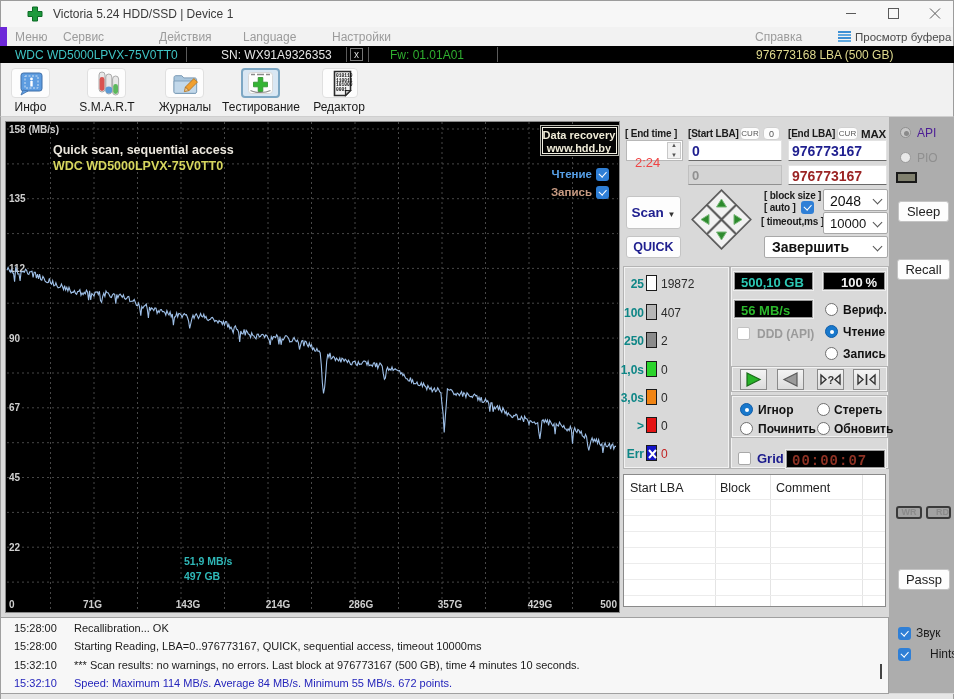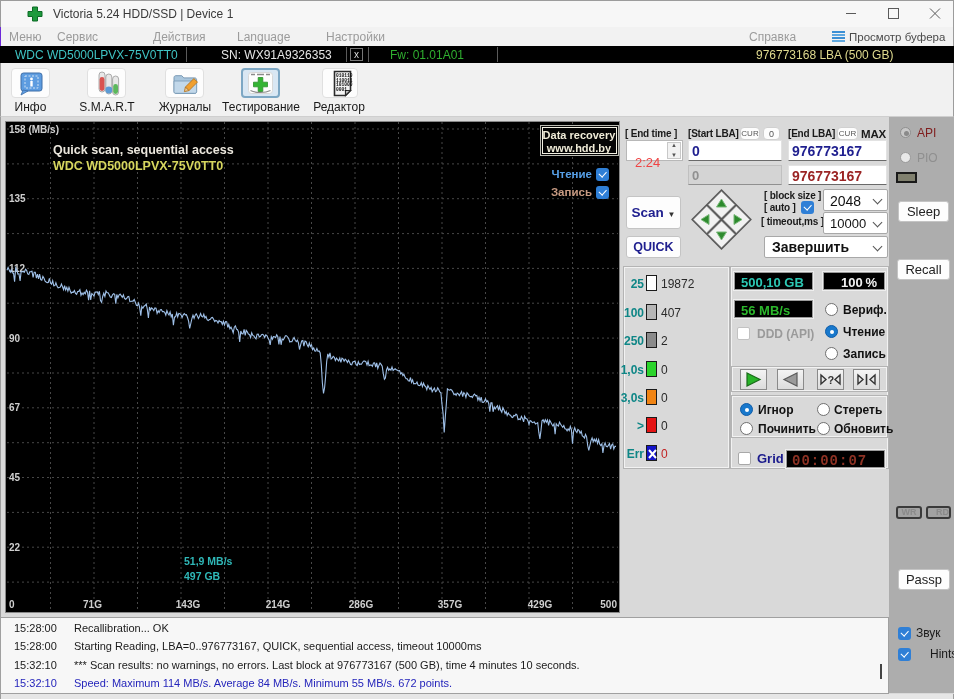--- a/index.html
+++ b/index.html
@@ -2,21 +2,21 @@
 <html><head><meta charset="utf-8"><style>
 *{margin:0;padding:0;box-sizing:border-box;}
 html,body{width:954px;height:699px;overflow:hidden;}
 body{font-family:"Liberation Sans",sans-serif;position:relative;background:#d9d9d9;}
 .abs{position:absolute;}
 
 #titlebar{left:0;top:0;width:954px;height:27px;background:#f7f7f7;border:1px solid #9c9c9c;border-bottom:none;}
 #title-txt{left:53px;top:7px;font-size:12px;color:#3a3a3a;}
 .winbtn{top:0;width:44px;height:27px;color:#5a5a5a;text-align:center;}
 
-#menubar{left:0;top:27px;width:954px;height:19px;background:#f2f2f2;border-left:1px solid #6d28d9;border-right:1px solid #9c9c9c;}
+#menubar{left:0;top:27px;width:954px;height:19px;background:#f2f2f2;border-left:7px solid #6d28d9;border-right:1px solid #9c9c9c;}
 .mi{position:absolute;top:3px;font-size:12px;color:#9b9b9b;white-space:nowrap;}
 
 #devbar{left:0;top:46px;width:954px;height:17px;background:#000;}
 .dv{position:absolute;top:2px;font-size:12px;}
 .dsep{position:absolute;top:1px;width:1px;height:15px;background:#5a5a5a;}
 
 #toolbar{left:0;top:63px;width:954px;height:54px;background:#f1f1f1;border-left:1px solid #9c9c9c;border-right:1px solid #9c9c9c;border-bottom:1px solid #cfcfcf;}
 .tbtn{position:absolute;top:5px;width:39px;height:30px;background:#fdfdfd;border:1px solid #e0e0e0;border-radius:4px;}
 .tlab{position:absolute;top:37px;font-size:12px;color:#1a1a1a;text-align:center;}
 
@@ -137,21 +137,21 @@
           <text x="13" y="17.2">101000</text>
           <text x="13" y="21.8">0001</text>
         </g>
       </svg></div>
 <div class="tlab" style="left:298px;width:80px;">Редактор</div>
 </div>
 <div class="abs" id="main">
 <div class="abs" id="sidebar">
  <div class="radio" style="left:11px;top:10px;width:11px;height:11px;border-color:#8f8f8f;background:#c8c8c8;"></div>
  <div style="position:absolute;left:14.5px;top:13.5px;width:5px;height:5px;border-radius:50%;background:#8a8a8a;"></div>
- <div class="rlab" style="left:28px;top:9px;color:#7f1d1d;font-weight:normal;">API</div>
+ <div class="rlab" style="left:28px;top:9px;color:#4c1d95;font-weight:normal;">API</div>
  <div class="radio" style="left:11px;top:35px;width:11px;height:11px;border-color:#9a9a9a;background:#e8e8e8;"></div>
  <div class="rlab" style="left:28px;top:34px;color:#8f8f8f;font-weight:normal;">PIO</div>
  <div style="position:absolute;left:7px;top:55px;width:21px;height:11px;background:#80806e;border:2px solid #1a1a1a;"></div>
  <div class="btn" style="left:9px;top:84px;width:51px;height:21px;font-size:13px;color:#222;line-height:20px;">Sleep</div>
  <div class="btn" style="left:8px;top:142px;width:53px;height:21px;font-size:13px;color:#222;line-height:20px;">Recall</div>
  <div style="position:absolute;left:7px;top:389px;width:26px;height:13px;background:#a2a2a2;border:2px solid #3a3a3a;border-radius:3px;font-size:9px;font-weight:bold;color:#8a8a8a;text-align:center;line-height:9px;">WR</div>
  <div style="position:absolute;left:37px;top:389px;width:25px;height:13px;background:#a2a2a2;border:2px solid #3a3a3a;border-radius:3px;font-size:9px;font-weight:bold;color:#8a8a8a;text-align:right;line-height:9px;">RD</div>
  <div class="btn" style="left:9px;top:452px;width:52px;height:21px;font-size:13px;color:#222;line-height:20px;">Passp</div>
  <div class="cbx" style="left:9px;top:510px;"></div>
  <div class="rlab" style="left:27px;top:509px;font-weight:normal;color:#1a1a1a;">Звук</div>
@@ -276,20 +276,35 @@
  <div class="radio" style="left:118px;top:305px;"></div>
       <div class="rlab" style="left:136px;top:305px;">Починить</div>
  <div class="radio" style="left:195px;top:305px;"></div>
       <div class="rlab" style="left:212px;top:305px;">Обновить</div>
  <div class="ckb" style="left:116px;top:335px;"></div>
  <div class="rlab" style="left:135px;top:334px;font-size:13px;color:#1a1a8c;">Grid</div>
  <div class="lcd" style="left:164px;top:333px;width:99px;height:18px;">
         <span style="position:absolute;left:5px;top:2px;font-size:14px;color:#8e3224;font-family:'Liberation Mono',monospace;letter-spacing:1px;">00:00:07</span>
       </div>
 
+ <div style="position:absolute;left:1px;top:357px;width:263px;height:133px;background:#fff;border:1px solid #8a8a8a;">
+  <span style="position:absolute;left:6px;top:6px;font-size:12.5px;color:#222;">Start LBA</span>
+  <span style="position:absolute;left:96px;top:6px;font-size:12.5px;color:#222;">Block</span>
+  <span style="position:absolute;left:152px;top:6px;font-size:12.5px;color:#222;">Comment</span>
+  <div style="position:absolute;left:91px;top:0;width:1px;height:131px;background:#e4e4e4;"></div>
+  <div style="position:absolute;left:146px;top:0;width:1px;height:131px;background:#e4e4e4;"></div>
+  <div style="position:absolute;left:238px;top:0;width:1px;height:131px;background:#e4e4e4;"></div>
+  <div style="position:absolute;left:0;top:24px;width:261px;height:1px;background:#ececec;"></div>
+  <div style="position:absolute;left:0;top:40px;width:261px;height:1px;background:#ececec;"></div>
+  <div style="position:absolute;left:0;top:56px;width:261px;height:1px;background:#ececec;"></div>
+  <div style="position:absolute;left:0;top:72px;width:261px;height:1px;background:#ececec;"></div>
+  <div style="position:absolute;left:0;top:88px;width:261px;height:1px;background:#ececec;"></div>
+  <div style="position:absolute;left:0;top:104px;width:261px;height:1px;background:#ececec;"></div>
+  <div style="position:absolute;left:0;top:120px;width:261px;height:1px;background:#ececec;"></div>
+ </div>
 
 </div>
 <div class="abs" id="chart">
       <svg width="613" height="489" style="position:absolute;left:0;top:0">
 <style>.gl{stroke:#474747;stroke-width:1;stroke-dasharray:2 3;}.ax{fill:#cfcfcf;font-size:10px;font-weight:bold;font-family:"Liberation Sans",sans-serif;}</style>
 <line x1="44.5" y1="0" x2="44.5" y2="489" class="gl"></line>
         <line x1="88.0" y1="0" x2="88.0" y2="489" class="gl"></line>
         <line x1="131.5" y1="0" x2="131.5" y2="489" class="gl"></line>
         <line x1="175.0" y1="0" x2="175.0" y2="489" class="gl"></line>
         <line x1="218.5" y1="0" x2="218.5" y2="489" class="gl"></line>

